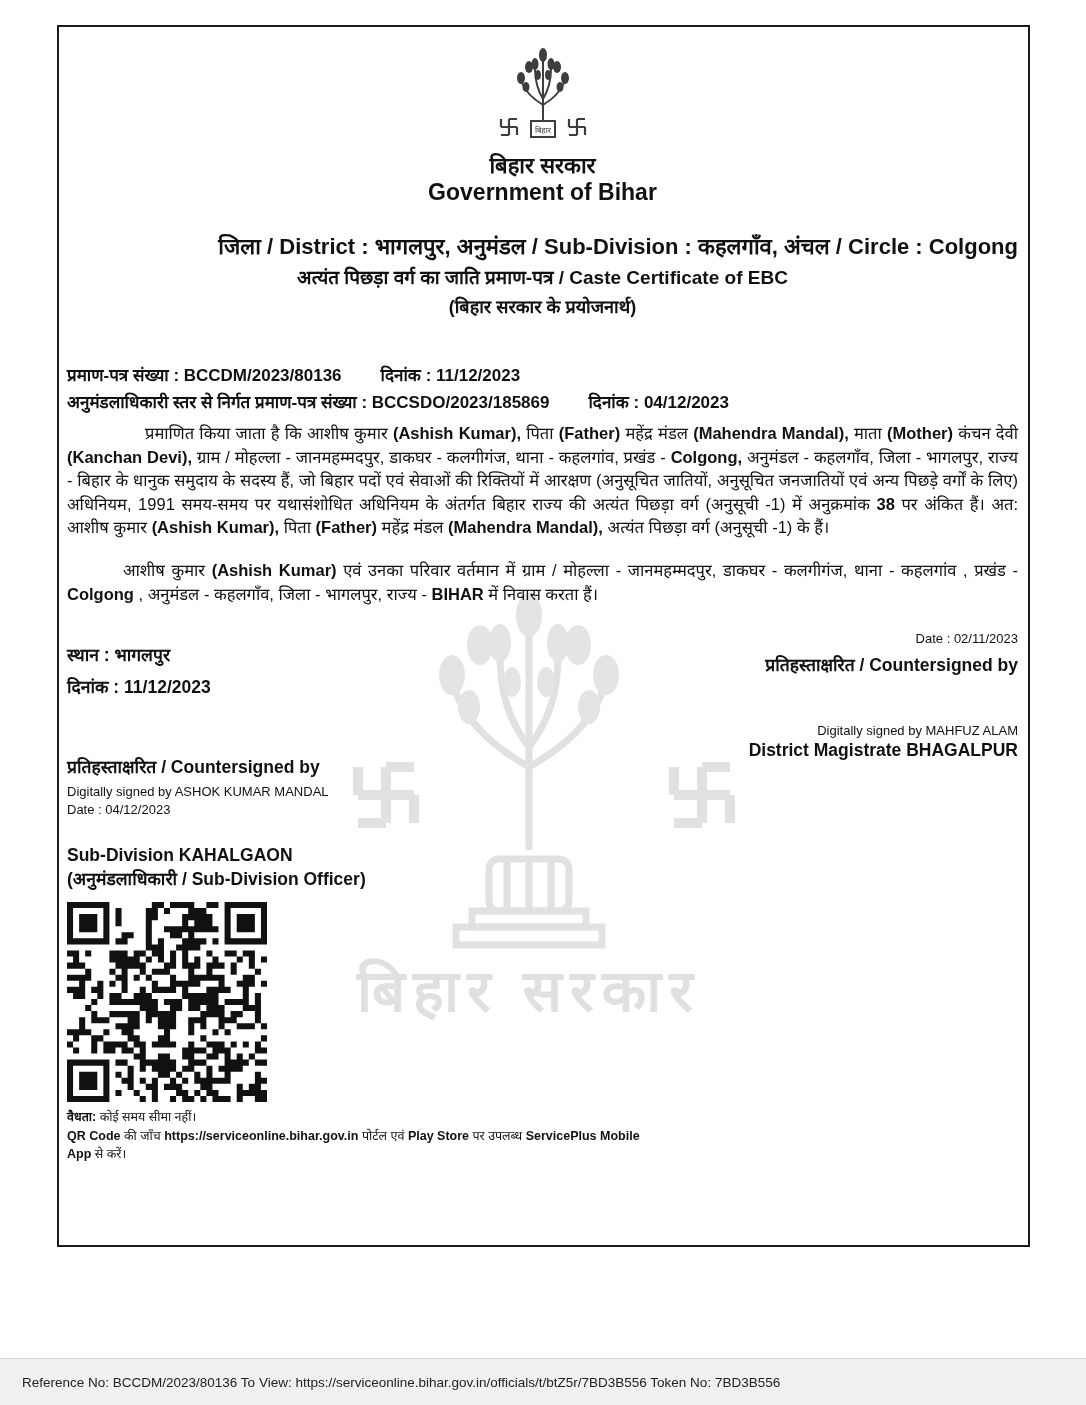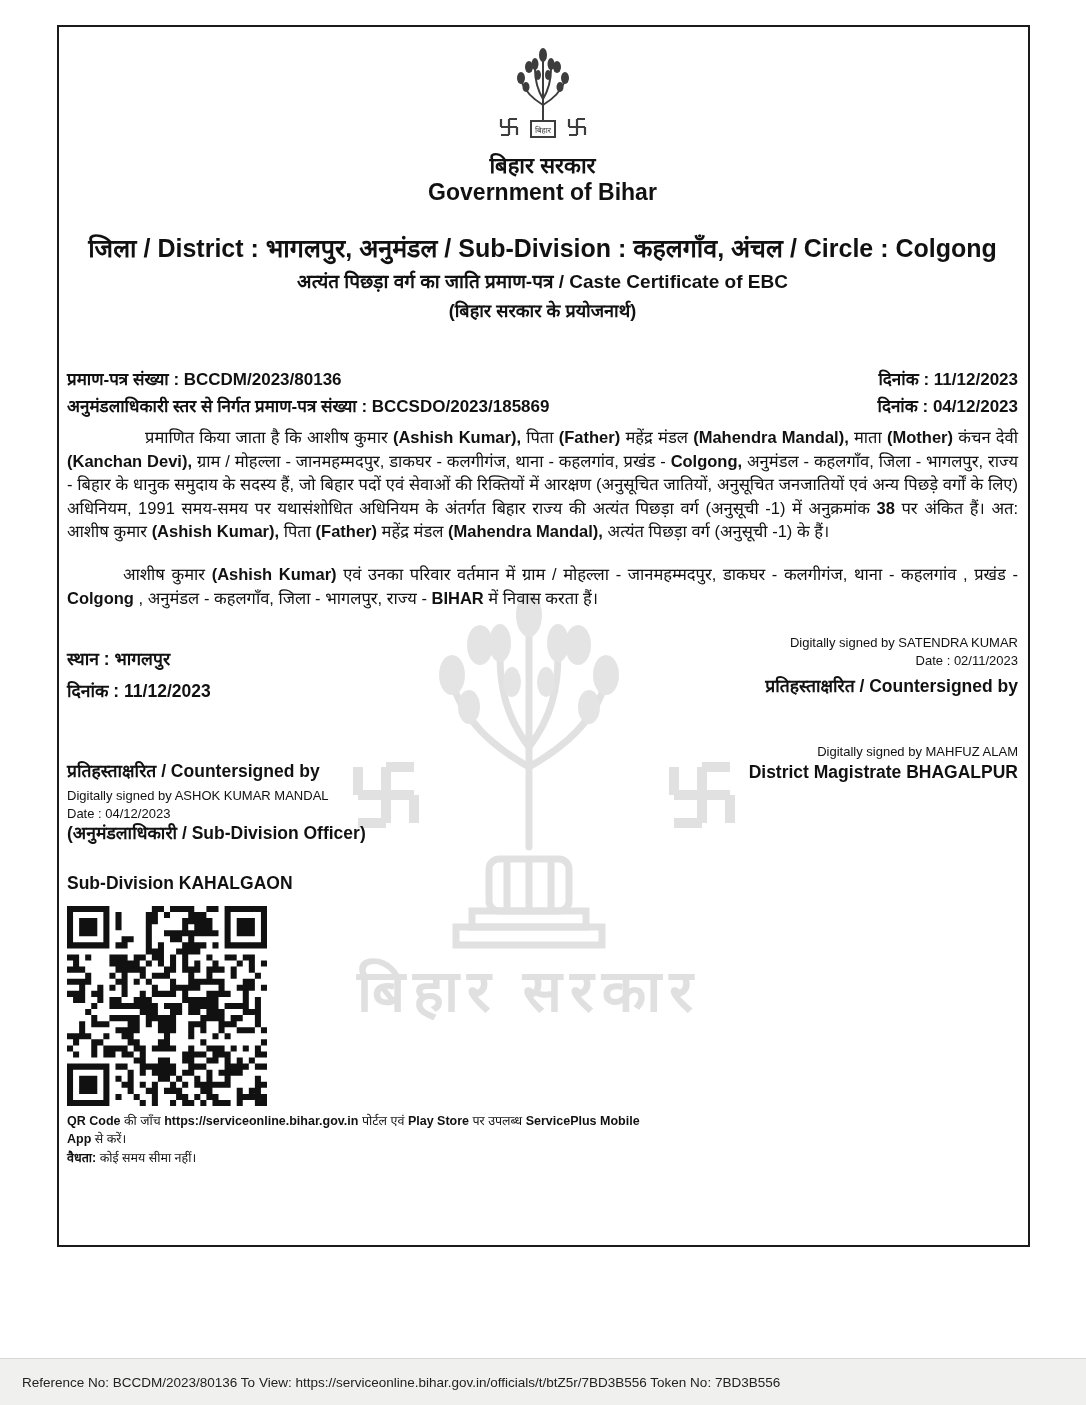--- a/index.html
+++ b/index.html
@@ -20,25 +20,25 @@
     overflow:hidden;
   }
   .watermark{
     position:absolute;left:50%;top:540px;transform:translateX(-50%);
     z-index:0;opacity:.65;pointer-events:none;
   }
   .cert-header{text-align:center;position:relative;z-index:2;}
   .h-hindi{font-size:22px;font-weight:700;margin-top:4px;}
   .h-eng{font-size:23px;font-weight:700;margin-top:0;}
   .h-form{font-size:18px;font-weight:700;margin-top:6px;}
-  .h-district{font-size:25px;font-weight:700;margin-top:24px;}
+  .h-district{font-size:22px;font-weight:700;margin-top:24px;text-align:right;}
   .h-title{font-size:19px;font-weight:700;margin-top:4px;}
   .h-purpose{font-size:18px;font-weight:700;margin-top:4px;}
   .cert-rows{margin-top:44px;position:relative;z-index:2;}
-  .cert-row{display:flex;justify-content:space-between;font-size:17px;font-weight:700;line-height:1.6;}
+  .cert-row{display:flex;font-size:17px;font-weight:700;line-height:1.6;gap:39px;}
   .body-text{position:relative;z-index:2;font-size:16.5px;line-height:1.42;text-align:justify;}
   .para1{margin-top:6px;text-indent:78px;}
   .para2{margin-top:20px;text-indent:56px;}
   .sig-section{display:flex;justify-content:space-between;margin-top:24px;position:relative;z-index:2;}
   .sig-left{width:47%;}
   .sig-right{width:50%;text-align:right;}
   .sig-bold{font-size:17.5px;font-weight:700;line-height:1.35;}
   .sig-small{font-size:13px;line-height:1.35;}
   .place{margin-top:14px;}
   .pdate{margin-top:8px;}
@@ -161,40 +161,39 @@
   <p class="body-text para1"><span>प्रमाणित किया जाता है कि आशीष कुमार </span><span style="font-weight: 700;">(Ashish Kumar),</span><span> पिता </span><span style="font-weight: 700;">(Father)</span><span> महेंद्र मंडल </span><span style="font-weight: 700;">(Mahendra Mandal),</span><span> माता </span><span style="font-weight: 700;">(Mother)</span><span> कंचन देवी </span><span style="font-weight: 700;">(Kanchan Devi),</span><span> ग्राम / मोहल्ला - जानमहम्मदपुर, डाकघर - कलगीगंज, थाना - कहलगांव, प्रखंड - </span><span style="font-weight: 700;">Colgong,</span><span> अनुमंडल - कहलगाँव, जिला - भागलपुर, राज्य - बिहार के धानुक समुदाय के सदस्य हैं, जो बिहार पदों एवं सेवाओं की रिक्तियों में आरक्षण (अनुसूचित जातियों, अनुसूचित जनजातियों एवं अन्य पिछड़े वर्गों के लिए) अधिनियम, 1991 समय-समय पर यथासंशोधित अधिनियम के अंतर्गत बिहार राज्य की अत्यंत पिछड़ा वर्ग (अनुसूची -1) में अनुक्रमांक </span><span style="font-weight: 700;">38</span><span> पर अंकित हैं। अत: आशीष कुमार </span><span style="font-weight: 700;">(Ashish Kumar),</span><span> पिता </span><span style="font-weight: 700;">(Father)</span><span> महेंद्र मंडल </span><span style="font-weight: 700;">(Mahendra Mandal),</span><span> अत्यंत पिछड़ा वर्ग (अनुसूची -1) के हैं।</span></p>
   <p class="body-text para2"><span>आशीष कुमार </span><span style="font-weight: 700;">(Ashish Kumar)</span><span> एवं उनका परिवार वर्तमान में ग्राम / मोहल्ला - जानमहम्मदपुर, डाकघर - कलगीगंज, थाना - कहलगांव , प्रखंड - </span><span style="font-weight: 700;">Colgong</span><span> , अनुमंडल - कहलगाँव, जिला - भागलपुर, राज्य - </span><span style="font-weight: 700;">BIHAR</span><span> में निवास करता हैं।</span></p>
 
   <div class="sig-section">
     <div class="sig-left">
       <div class="sig-bold place">स्थान : भागलपुर</div>
       <div class="sig-bold pdate">दिनांक : 11/12/2023</div>
       <div class="sig-bold l-countersign">प्रतिहस्ताक्षरित / Countersigned by</div>
       <div class="sig-small l-digital">Digitally signed by ASHOK KUMAR MANDAL</div>
       <div class="sig-small">Date : 04/12/2023</div>
+      <div class="sig-bold l-office">Sub-Division KAHALGAON</div>
       <div class="sig-bold">(अनुमंडलाधिकारी / Sub-Division Officer)</div>
-      <div class="sig-bold l-office">Sub-Division KAHALGAON</div>
     </div>
     <div class="sig-right">
-      <div class="sig-small">Digitally signed by SATENDRA KUMAR</div>
       <div class="sig-small">Date : 02/11/2023</div>
       <div class="sig-bold r-countersign">प्रतिहस्ताक्षरित / Countersigned by</div>
       <div class="sig-small r-digital2">Digitally signed by MAHFUZ ALAM</div>
       <div class="sig-bold">District Magistrate BHAGALPUR</div>
     </div>
   </div>
 
   <div class="qr-wrap">
     <svg width="200" height="200" viewBox="0 0 200 200">
         <path d="M0.00,0.00h6.06v6.06h-6.06zM6.06,0.00h6.06v6.06h-6.06zM12.12,0.00h6.06v6.06h-6.06zM18.18,0.00h6.06v6.06h-6.06zM24.24,0.00h6.06v6.06h-6.06zM30.30,0.00h6.06v6.06h-6.06zM36.36,0.00h6.06v6.06h-6.06zM84.85,0.00h6.06v6.06h-6.06zM90.91,0.00h6.06v6.06h-6.06zM103.03,0.00h6.06v6.06h-6.06zM109.09,0.00h6.06v6.06h-6.06zM115.15,0.00h6.06v6.06h-6.06zM121.21,0.00h6.06v6.06h-6.06zM139.39,0.00h6.06v6.06h-6.06zM145.45,0.00h6.06v6.06h-6.06zM157.58,0.00h6.06v6.06h-6.06zM163.64,0.00h6.06v6.06h-6.06zM169.70,0.00h6.06v6.06h-6.06zM175.76,0.00h6.06v6.06h-6.06zM181.82,0.00h6.06v6.06h-6.06zM187.88,0.00h6.06v6.06h-6.06zM193.94,0.00h6.06v6.06h-6.06zM0.00,6.06h6.06v6.06h-6.06zM36.36,6.06h6.06v6.06h-6.06zM48.48,6.06h6.06v6.06h-6.06zM78.79,6.06h6.06v6.06h-6.06zM84.85,6.06h6.06v6.06h-6.06zM96.97,6.06h6.06v6.06h-6.06zM121.21,6.06h6.06v6.06h-6.06zM127.27,6.06h6.06v6.06h-6.06zM133.33,6.06h6.06v6.06h-6.06zM157.58,6.06h6.06v6.06h-6.06zM193.94,6.06h6.06v6.06h-6.06zM0.00,12.12h6.06v6.06h-6.06zM12.12,12.12h6.06v6.06h-6.06zM18.18,12.12h6.06v6.06h-6.06zM24.24,12.12h6.06v6.06h-6.06zM36.36,12.12h6.06v6.06h-6.06zM48.48,12.12h6.06v6.06h-6.06zM78.79,12.12h6.06v6.06h-6.06zM84.85,12.12h6.06v6.06h-6.06zM115.15,12.12h6.06v6.06h-6.06zM121.21,12.12h6.06v6.06h-6.06zM127.27,12.12h6.06v6.06h-6.06zM133.33,12.12h6.06v6.06h-6.06zM139.39,12.12h6.06v6.06h-6.06zM157.58,12.12h6.06v6.06h-6.06zM169.70,12.12h6.06v6.06h-6.06zM175.76,12.12h6.06v6.06h-6.06zM181.82,12.12h6.06v6.06h-6.06zM193.94,12.12h6.06v6.06h-6.06zM0.00,18.18h6.06v6.06h-6.06zM12.12,18.18h6.06v6.06h-6.06zM18.18,18.18h6.06v6.06h-6.06zM24.24,18.18h6.06v6.06h-6.06zM36.36,18.18h6.06v6.06h-6.06zM48.48,18.18h6.06v6.06h-6.06zM78.79,18.18h6.06v6.06h-6.06zM115.15,18.18h6.06v6.06h-6.06zM127.27,18.18h6.06v6.06h-6.06zM133.33,18.18h6.06v6.06h-6.06zM139.39,18.18h6.06v6.06h-6.06zM157.58,18.18h6.06v6.06h-6.06zM169.70,18.18h6.06v6.06h-6.06zM175.76,18.18h6.06v6.06h-6.06zM181.82,18.18h6.06v6.06h-6.06zM193.94,18.18h6.06v6.06h-6.06zM0.00,24.24h6.06v6.06h-6.06zM12.12,24.24h6.06v6.06h-6.06zM18.18,24.24h6.06v6.06h-6.06zM24.24,24.24h6.06v6.06h-6.06zM36.36,24.24h6.06v6.06h-6.06zM78.79,24.24h6.06v6.06h-6.06zM96.97,24.24h6.06v6.06h-6.06zM103.03,24.24h6.06v6.06h-6.06zM109.09,24.24h6.06v6.06h-6.06zM115.15,24.24h6.06v6.06h-6.06zM121.21,24.24h6.06v6.06h-6.06zM127.27,24.24h6.06v6.06h-6.06zM133.33,24.24h6.06v6.06h-6.06zM139.39,24.24h6.06v6.06h-6.06zM145.45,24.24h6.06v6.06h-6.06zM157.58,24.24h6.06v6.06h-6.06zM169.70,24.24h6.06v6.06h-6.06zM175.76,24.24h6.06v6.06h-6.06zM181.82,24.24h6.06v6.06h-6.06zM193.94,24.24h6.06v6.06h-6.06zM0.00,30.30h6.06v6.06h-6.06zM36.36,30.30h6.06v6.06h-6.06zM54.55,30.30h6.06v6.06h-6.06zM60.61,30.30h6.06v6.06h-6.06zM78.79,30.30h6.06v6.06h-6.06zM103.03,30.30h6.06v6.06h-6.06zM109.09,30.30h6.06v6.06h-6.06zM121.21,30.30h6.06v6.06h-6.06zM157.58,30.30h6.06v6.06h-6.06zM193.94,30.30h6.06v6.06h-6.06zM0.00,36.36h6.06v6.06h-6.06zM6.06,36.36h6.06v6.06h-6.06zM12.12,36.36h6.06v6.06h-6.06zM18.18,36.36h6.06v6.06h-6.06zM24.24,36.36h6.06v6.06h-6.06zM30.30,36.36h6.06v6.06h-6.06zM36.36,36.36h6.06v6.06h-6.06zM48.48,36.36h6.06v6.06h-6.06zM54.55,36.36h6.06v6.06h-6.06zM78.79,36.36h6.06v6.06h-6.06zM90.91,36.36h6.06v6.06h-6.06zM115.15,36.36h6.06v6.06h-6.06zM121.21,36.36h6.06v6.06h-6.06zM127.27,36.36h6.06v6.06h-6.06zM133.33,36.36h6.06v6.06h-6.06zM145.45,36.36h6.06v6.06h-6.06zM157.58,36.36h6.06v6.06h-6.06zM163.64,36.36h6.06v6.06h-6.06zM169.70,36.36h6.06v6.06h-6.06zM175.76,36.36h6.06v6.06h-6.06zM181.82,36.36h6.06v6.06h-6.06zM187.88,36.36h6.06v6.06h-6.06zM193.94,36.36h6.06v6.06h-6.06zM78.79,42.42h6.06v6.06h-6.06zM84.85,42.42h6.06v6.06h-6.06zM90.91,42.42h6.06v6.06h-6.06zM109.09,42.42h6.06v6.06h-6.06zM115.15,42.42h6.06v6.06h-6.06zM121.21,42.42h6.06v6.06h-6.06zM127.27,42.42h6.06v6.06h-6.06zM0.00,48.48h6.06v6.06h-6.06zM6.06,48.48h6.06v6.06h-6.06zM18.18,48.48h6.06v6.06h-6.06zM42.42,48.48h6.06v6.06h-6.06zM48.48,48.48h6.06v6.06h-6.06zM54.55,48.48h6.06v6.06h-6.06zM66.67,48.48h6.06v6.06h-6.06zM72.73,48.48h6.06v6.06h-6.06zM84.85,48.48h6.06v6.06h-6.06zM90.91,48.48h6.06v6.06h-6.06zM103.03,48.48h6.06v6.06h-6.06zM115.15,48.48h6.06v6.06h-6.06zM139.39,48.48h6.06v6.06h-6.06zM157.58,48.48h6.06v6.06h-6.06zM163.64,48.48h6.06v6.06h-6.06zM175.76,48.48h6.06v6.06h-6.06zM181.82,48.48h6.06v6.06h-6.06zM6.06,54.55h6.06v6.06h-6.06zM42.42,54.55h6.06v6.06h-6.06zM48.48,54.55h6.06v6.06h-6.06zM54.55,54.55h6.06v6.06h-6.06zM60.61,54.55h6.06v6.06h-6.06zM66.67,54.55h6.06v6.06h-6.06zM78.79,54.55h6.06v6.06h-6.06zM90.91,54.55h6.06v6.06h-6.06zM103.03,54.55h6.06v6.06h-6.06zM115.15,54.55h6.06v6.06h-6.06zM127.27,54.55h6.06v6.06h-6.06zM145.45,54.55h6.06v6.06h-6.06zM169.70,54.55h6.06v6.06h-6.06zM181.82,54.55h6.06v6.06h-6.06zM193.94,54.55h6.06v6.06h-6.06zM0.00,60.61h6.06v6.06h-6.06zM6.06,60.61h6.06v6.06h-6.06zM12.12,60.61h6.06v6.06h-6.06zM48.48,60.61h6.06v6.06h-6.06zM54.55,60.61h6.06v6.06h-6.06zM60.61,60.61h6.06v6.06h-6.06zM66.67,60.61h6.06v6.06h-6.06zM72.73,60.61h6.06v6.06h-6.06zM96.97,60.61h6.06v6.06h-6.06zM103.03,60.61h6.06v6.06h-6.06zM115.15,60.61h6.06v6.06h-6.06zM121.21,60.61h6.06v6.06h-6.06zM127.27,60.61h6.06v6.06h-6.06zM139.39,60.61h6.06v6.06h-6.06zM145.45,60.61h6.06v6.06h-6.06zM151.52,60.61h6.06v6.06h-6.06zM163.64,60.61h6.06v6.06h-6.06zM181.82,60.61h6.06v6.06h-6.06zM18.18,66.67h6.06v6.06h-6.06zM42.42,66.67h6.06v6.06h-6.06zM54.55,66.67h6.06v6.06h-6.06zM72.73,66.67h6.06v6.06h-6.06zM84.85,66.67h6.06v6.06h-6.06zM90.91,66.67h6.06v6.06h-6.06zM96.97,66.67h6.06v6.06h-6.06zM121.21,66.67h6.06v6.06h-6.06zM139.39,66.67h6.06v6.06h-6.06zM163.64,66.67h6.06v6.06h-6.06zM187.88,66.67h6.06v6.06h-6.06zM0.00,72.73h6.06v6.06h-6.06zM6.06,72.73h6.06v6.06h-6.06zM12.12,72.73h6.06v6.06h-6.06zM18.18,72.73h6.06v6.06h-6.06zM48.48,72.73h6.06v6.06h-6.06zM54.55,72.73h6.06v6.06h-6.06zM66.67,72.73h6.06v6.06h-6.06zM78.79,72.73h6.06v6.06h-6.06zM103.03,72.73h6.06v6.06h-6.06zM121.21,72.73h6.06v6.06h-6.06zM127.27,72.73h6.06v6.06h-6.06zM133.33,72.73h6.06v6.06h-6.06zM139.39,72.73h6.06v6.06h-6.06zM145.45,72.73h6.06v6.06h-6.06zM151.52,72.73h6.06v6.06h-6.06zM175.76,72.73h6.06v6.06h-6.06zM181.82,72.73h6.06v6.06h-6.06zM12.12,78.79h6.06v6.06h-6.06zM30.30,78.79h6.06v6.06h-6.06zM42.42,78.79h6.06v6.06h-6.06zM54.55,78.79h6.06v6.06h-6.06zM84.85,78.79h6.06v6.06h-6.06zM103.03,78.79h6.06v6.06h-6.06zM109.09,78.79h6.06v6.06h-6.06zM115.15,78.79h6.06v6.06h-6.06zM121.21,78.79h6.06v6.06h-6.06zM127.27,78.79h6.06v6.06h-6.06zM151.52,78.79h6.06v6.06h-6.06zM169.70,78.79h6.06v6.06h-6.06zM175.76,78.79h6.06v6.06h-6.06zM181.82,78.79h6.06v6.06h-6.06zM193.94,78.79h6.06v6.06h-6.06zM0.00,84.85h6.06v6.06h-6.06zM6.06,84.85h6.06v6.06h-6.06zM12.12,84.85h6.06v6.06h-6.06zM24.24,84.85h6.06v6.06h-6.06zM30.30,84.85h6.06v6.06h-6.06zM54.55,84.85h6.06v6.06h-6.06zM72.73,84.85h6.06v6.06h-6.06zM84.85,84.85h6.06v6.06h-6.06zM90.91,84.85h6.06v6.06h-6.06zM96.97,84.85h6.06v6.06h-6.06zM103.03,84.85h6.06v6.06h-6.06zM115.15,84.85h6.06v6.06h-6.06zM139.39,84.85h6.06v6.06h-6.06zM145.45,84.85h6.06v6.06h-6.06zM151.52,84.85h6.06v6.06h-6.06zM157.58,84.85h6.06v6.06h-6.06zM175.76,84.85h6.06v6.06h-6.06zM6.06,90.91h6.06v6.06h-6.06zM12.12,90.91h6.06v6.06h-6.06zM30.30,90.91h6.06v6.06h-6.06zM42.42,90.91h6.06v6.06h-6.06zM48.48,90.91h6.06v6.06h-6.06zM66.67,90.91h6.06v6.06h-6.06zM72.73,90.91h6.06v6.06h-6.06zM78.79,90.91h6.06v6.06h-6.06zM115.15,90.91h6.06v6.06h-6.06zM121.21,90.91h6.06v6.06h-6.06zM127.27,90.91h6.06v6.06h-6.06zM133.33,90.91h6.06v6.06h-6.06zM139.39,90.91h6.06v6.06h-6.06zM145.45,90.91h6.06v6.06h-6.06zM175.76,90.91h6.06v6.06h-6.06zM187.88,90.91h6.06v6.06h-6.06zM24.24,96.97h6.06v6.06h-6.06zM42.42,96.97h6.06v6.06h-6.06zM48.48,96.97h6.06v6.06h-6.06zM54.55,96.97h6.06v6.06h-6.06zM60.61,96.97h6.06v6.06h-6.06zM66.67,96.97h6.06v6.06h-6.06zM72.73,96.97h6.06v6.06h-6.06zM78.79,96.97h6.06v6.06h-6.06zM84.85,96.97h6.06v6.06h-6.06zM96.97,96.97h6.06v6.06h-6.06zM103.03,96.97h6.06v6.06h-6.06zM109.09,96.97h6.06v6.06h-6.06zM121.21,96.97h6.06v6.06h-6.06zM127.27,96.97h6.06v6.06h-6.06zM133.33,96.97h6.06v6.06h-6.06zM139.39,96.97h6.06v6.06h-6.06zM145.45,96.97h6.06v6.06h-6.06zM157.58,96.97h6.06v6.06h-6.06zM163.64,96.97h6.06v6.06h-6.06zM169.70,96.97h6.06v6.06h-6.06zM175.76,96.97h6.06v6.06h-6.06zM187.88,96.97h6.06v6.06h-6.06zM18.18,103.03h6.06v6.06h-6.06zM72.73,103.03h6.06v6.06h-6.06zM78.79,103.03h6.06v6.06h-6.06zM84.85,103.03h6.06v6.06h-6.06zM103.03,103.03h6.06v6.06h-6.06zM109.09,103.03h6.06v6.06h-6.06zM121.21,103.03h6.06v6.06h-6.06zM127.27,103.03h6.06v6.06h-6.06zM139.39,103.03h6.06v6.06h-6.06zM145.45,103.03h6.06v6.06h-6.06zM151.52,103.03h6.06v6.06h-6.06zM175.76,103.03h6.06v6.06h-6.06zM181.82,103.03h6.06v6.06h-6.06zM187.88,103.03h6.06v6.06h-6.06zM24.24,109.09h6.06v6.06h-6.06zM42.42,109.09h6.06v6.06h-6.06zM48.48,109.09h6.06v6.06h-6.06zM54.55,109.09h6.06v6.06h-6.06zM60.61,109.09h6.06v6.06h-6.06zM66.67,109.09h6.06v6.06h-6.06zM78.79,109.09h6.06v6.06h-6.06zM84.85,109.09h6.06v6.06h-6.06zM90.91,109.09h6.06v6.06h-6.06zM96.97,109.09h6.06v6.06h-6.06zM103.03,109.09h6.06v6.06h-6.06zM133.33,109.09h6.06v6.06h-6.06zM139.39,109.09h6.06v6.06h-6.06zM145.45,109.09h6.06v6.06h-6.06zM151.52,109.09h6.06v6.06h-6.06zM163.64,109.09h6.06v6.06h-6.06zM169.70,109.09h6.06v6.06h-6.06zM187.88,109.09h6.06v6.06h-6.06zM12.12,115.15h6.06v6.06h-6.06zM24.24,115.15h6.06v6.06h-6.06zM30.30,115.15h6.06v6.06h-6.06zM36.36,115.15h6.06v6.06h-6.06zM60.61,115.15h6.06v6.06h-6.06zM66.67,115.15h6.06v6.06h-6.06zM78.79,115.15h6.06v6.06h-6.06zM90.91,115.15h6.06v6.06h-6.06zM96.97,115.15h6.06v6.06h-6.06zM103.03,115.15h6.06v6.06h-6.06zM121.21,115.15h6.06v6.06h-6.06zM127.27,115.15h6.06v6.06h-6.06zM133.33,115.15h6.06v6.06h-6.06zM151.52,115.15h6.06v6.06h-6.06zM157.58,115.15h6.06v6.06h-6.06zM163.64,115.15h6.06v6.06h-6.06zM187.88,115.15h6.06v6.06h-6.06zM12.12,121.21h6.06v6.06h-6.06zM48.48,121.21h6.06v6.06h-6.06zM54.55,121.21h6.06v6.06h-6.06zM60.61,121.21h6.06v6.06h-6.06zM66.67,121.21h6.06v6.06h-6.06zM90.91,121.21h6.06v6.06h-6.06zM96.97,121.21h6.06v6.06h-6.06zM103.03,121.21h6.06v6.06h-6.06zM121.21,121.21h6.06v6.06h-6.06zM133.33,121.21h6.06v6.06h-6.06zM151.52,121.21h6.06v6.06h-6.06zM169.70,121.21h6.06v6.06h-6.06zM175.76,121.21h6.06v6.06h-6.06zM181.82,121.21h6.06v6.06h-6.06zM193.94,121.21h6.06v6.06h-6.06zM0.00,127.27h6.06v6.06h-6.06zM6.06,127.27h6.06v6.06h-6.06zM12.12,127.27h6.06v6.06h-6.06zM18.18,127.27h6.06v6.06h-6.06zM36.36,127.27h6.06v6.06h-6.06zM54.55,127.27h6.06v6.06h-6.06zM60.61,127.27h6.06v6.06h-6.06zM96.97,127.27h6.06v6.06h-6.06zM121.21,127.27h6.06v6.06h-6.06zM145.45,127.27h6.06v6.06h-6.06zM157.58,127.27h6.06v6.06h-6.06zM6.06,133.33h6.06v6.06h-6.06zM24.24,133.33h6.06v6.06h-6.06zM30.30,133.33h6.06v6.06h-6.06zM60.61,133.33h6.06v6.06h-6.06zM66.67,133.33h6.06v6.06h-6.06zM90.91,133.33h6.06v6.06h-6.06zM96.97,133.33h6.06v6.06h-6.06zM133.33,133.33h6.06v6.06h-6.06zM193.94,133.33h6.06v6.06h-6.06zM0.00,139.39h6.06v6.06h-6.06zM24.24,139.39h6.06v6.06h-6.06zM36.36,139.39h6.06v6.06h-6.06zM42.42,139.39h6.06v6.06h-6.06zM48.48,139.39h6.06v6.06h-6.06zM54.55,139.39h6.06v6.06h-6.06zM66.67,139.39h6.06v6.06h-6.06zM72.73,139.39h6.06v6.06h-6.06zM84.85,139.39h6.06v6.06h-6.06zM90.91,139.39h6.06v6.06h-6.06zM96.97,139.39h6.06v6.06h-6.06zM103.03,139.39h6.06v6.06h-6.06zM121.21,139.39h6.06v6.06h-6.06zM139.39,139.39h6.06v6.06h-6.06zM145.45,139.39h6.06v6.06h-6.06zM151.52,139.39h6.06v6.06h-6.06zM163.64,139.39h6.06v6.06h-6.06zM175.76,139.39h6.06v6.06h-6.06zM187.88,139.39h6.06v6.06h-6.06zM6.06,145.45h6.06v6.06h-6.06zM24.24,145.45h6.06v6.06h-6.06zM36.36,145.45h6.06v6.06h-6.06zM42.42,145.45h6.06v6.06h-6.06zM54.55,145.45h6.06v6.06h-6.06zM60.61,145.45h6.06v6.06h-6.06zM72.73,145.45h6.06v6.06h-6.06zM115.15,145.45h6.06v6.06h-6.06zM121.21,145.45h6.06v6.06h-6.06zM127.27,145.45h6.06v6.06h-6.06zM133.33,145.45h6.06v6.06h-6.06zM145.45,145.45h6.06v6.06h-6.06zM151.52,145.45h6.06v6.06h-6.06zM157.58,145.45h6.06v6.06h-6.06zM187.88,145.45h6.06v6.06h-6.06zM193.94,145.45h6.06v6.06h-6.06zM66.67,151.52h6.06v6.06h-6.06zM72.73,151.52h6.06v6.06h-6.06zM90.91,151.52h6.06v6.06h-6.06zM96.97,151.52h6.06v6.06h-6.06zM115.15,151.52h6.06v6.06h-6.06zM121.21,151.52h6.06v6.06h-6.06zM139.39,151.52h6.06v6.06h-6.06zM145.45,151.52h6.06v6.06h-6.06zM157.58,151.52h6.06v6.06h-6.06zM169.70,151.52h6.06v6.06h-6.06zM181.82,151.52h6.06v6.06h-6.06zM0.00,157.58h6.06v6.06h-6.06zM6.06,157.58h6.06v6.06h-6.06zM12.12,157.58h6.06v6.06h-6.06zM18.18,157.58h6.06v6.06h-6.06zM24.24,157.58h6.06v6.06h-6.06zM30.30,157.58h6.06v6.06h-6.06zM36.36,157.58h6.06v6.06h-6.06zM48.48,157.58h6.06v6.06h-6.06zM54.55,157.58h6.06v6.06h-6.06zM72.73,157.58h6.06v6.06h-6.06zM78.79,157.58h6.06v6.06h-6.06zM84.85,157.58h6.06v6.06h-6.06zM90.91,157.58h6.06v6.06h-6.06zM96.97,157.58h6.06v6.06h-6.06zM103.03,157.58h6.06v6.06h-6.06zM121.21,157.58h6.06v6.06h-6.06zM127.27,157.58h6.06v6.06h-6.06zM133.33,157.58h6.06v6.06h-6.06zM157.58,157.58h6.06v6.06h-6.06zM163.64,157.58h6.06v6.06h-6.06zM169.70,157.58h6.06v6.06h-6.06zM175.76,157.58h6.06v6.06h-6.06zM187.88,157.58h6.06v6.06h-6.06zM193.94,157.58h6.06v6.06h-6.06zM0.00,163.64h6.06v6.06h-6.06zM36.36,163.64h6.06v6.06h-6.06zM60.61,163.64h6.06v6.06h-6.06zM72.73,163.64h6.06v6.06h-6.06zM84.85,163.64h6.06v6.06h-6.06zM90.91,163.64h6.06v6.06h-6.06zM96.97,163.64h6.06v6.06h-6.06zM103.03,163.64h6.06v6.06h-6.06zM115.15,163.64h6.06v6.06h-6.06zM121.21,163.64h6.06v6.06h-6.06zM139.39,163.64h6.06v6.06h-6.06zM151.52,163.64h6.06v6.06h-6.06zM157.58,163.64h6.06v6.06h-6.06zM163.64,163.64h6.06v6.06h-6.06zM169.70,163.64h6.06v6.06h-6.06zM0.00,169.70h6.06v6.06h-6.06zM12.12,169.70h6.06v6.06h-6.06zM18.18,169.70h6.06v6.06h-6.06zM24.24,169.70h6.06v6.06h-6.06zM36.36,169.70h6.06v6.06h-6.06zM48.48,169.70h6.06v6.06h-6.06zM60.61,169.70h6.06v6.06h-6.06zM90.91,169.70h6.06v6.06h-6.06zM96.97,169.70h6.06v6.06h-6.06zM109.09,169.70h6.06v6.06h-6.06zM127.27,169.70h6.06v6.06h-6.06zM139.39,169.70h6.06v6.06h-6.06zM157.58,169.70h6.06v6.06h-6.06zM187.88,169.70h6.06v6.06h-6.06zM0.00,175.76h6.06v6.06h-6.06zM12.12,175.76h6.06v6.06h-6.06zM18.18,175.76h6.06v6.06h-6.06zM24.24,175.76h6.06v6.06h-6.06zM36.36,175.76h6.06v6.06h-6.06zM54.55,175.76h6.06v6.06h-6.06zM60.61,175.76h6.06v6.06h-6.06zM72.73,175.76h6.06v6.06h-6.06zM84.85,175.76h6.06v6.06h-6.06zM103.03,175.76h6.06v6.06h-6.06zM115.15,175.76h6.06v6.06h-6.06zM127.27,175.76h6.06v6.06h-6.06zM133.33,175.76h6.06v6.06h-6.06zM139.39,175.76h6.06v6.06h-6.06zM145.45,175.76h6.06v6.06h-6.06zM151.52,175.76h6.06v6.06h-6.06zM157.58,175.76h6.06v6.06h-6.06zM187.88,175.76h6.06v6.06h-6.06zM193.94,175.76h6.06v6.06h-6.06zM0.00,181.82h6.06v6.06h-6.06zM12.12,181.82h6.06v6.06h-6.06zM18.18,181.82h6.06v6.06h-6.06zM24.24,181.82h6.06v6.06h-6.06zM36.36,181.82h6.06v6.06h-6.06zM60.61,181.82h6.06v6.06h-6.06zM78.79,181.82h6.06v6.06h-6.06zM84.85,181.82h6.06v6.06h-6.06zM96.97,181.82h6.06v6.06h-6.06zM103.03,181.82h6.06v6.06h-6.06zM109.09,181.82h6.06v6.06h-6.06zM133.33,181.82h6.06v6.06h-6.06zM139.39,181.82h6.06v6.06h-6.06zM169.70,181.82h6.06v6.06h-6.06zM181.82,181.82h6.06v6.06h-6.06zM187.88,181.82h6.06v6.06h-6.06zM0.00,187.88h6.06v6.06h-6.06zM36.36,187.88h6.06v6.06h-6.06zM48.48,187.88h6.06v6.06h-6.06zM66.67,187.88h6.06v6.06h-6.06zM84.85,187.88h6.06v6.06h-6.06zM109.09,187.88h6.06v6.06h-6.06zM115.15,187.88h6.06v6.06h-6.06zM127.27,187.88h6.06v6.06h-6.06zM139.39,187.88h6.06v6.06h-6.06zM145.45,187.88h6.06v6.06h-6.06zM169.70,187.88h6.06v6.06h-6.06zM175.76,187.88h6.06v6.06h-6.06zM181.82,187.88h6.06v6.06h-6.06zM187.88,187.88h6.06v6.06h-6.06zM193.94,187.88h6.06v6.06h-6.06zM0.00,193.94h6.06v6.06h-6.06zM6.06,193.94h6.06v6.06h-6.06zM12.12,193.94h6.06v6.06h-6.06zM18.18,193.94h6.06v6.06h-6.06zM24.24,193.94h6.06v6.06h-6.06zM30.30,193.94h6.06v6.06h-6.06zM36.36,193.94h6.06v6.06h-6.06zM72.73,193.94h6.06v6.06h-6.06zM84.85,193.94h6.06v6.06h-6.06zM103.03,193.94h6.06v6.06h-6.06zM115.15,193.94h6.06v6.06h-6.06zM121.21,193.94h6.06v6.06h-6.06zM133.33,193.94h6.06v6.06h-6.06zM145.45,193.94h6.06v6.06h-6.06zM151.52,193.94h6.06v6.06h-6.06zM157.58,193.94h6.06v6.06h-6.06zM169.70,193.94h6.06v6.06h-6.06zM187.88,193.94h6.06v6.06h-6.06zM193.94,193.94h6.06v6.06h-6.06z" fill="#111"></path>
       </svg>
   </div>
 
   <div class="notes">
+    <div class="note-line"><span style="font-weight: 700;">वैधता:</span><span> कोई समय सीमा नहीं।</span></div>
     <div class="note-line"><span style="font-weight: 700;">QR Code</span><span> की जाँच </span><span style="font-weight: 700;">https://serviceonline.bihar.gov.in</span><span> पोर्टल एवं </span><span style="font-weight: 700;">Play Store</span><span> पर उपलब्ध </span><span style="font-weight: 700;">ServicePlus Mobile App</span><span> से करें।</span></div>
-    <div class="note-line"><span style="font-weight: 700;">वैधता:</span><span> कोई समय सीमा नहीं।</span></div>
   </div>
 
 </div>
 
 <div class="footer-bar">
   <span>Reference No: BCCDM/2023/80136 To View: https://serviceonline.bihar.gov.in/officials/t/btZ5r/7BD3B556 Token No: 7BD3B556</span>
 </div>
 
 </body></html>

